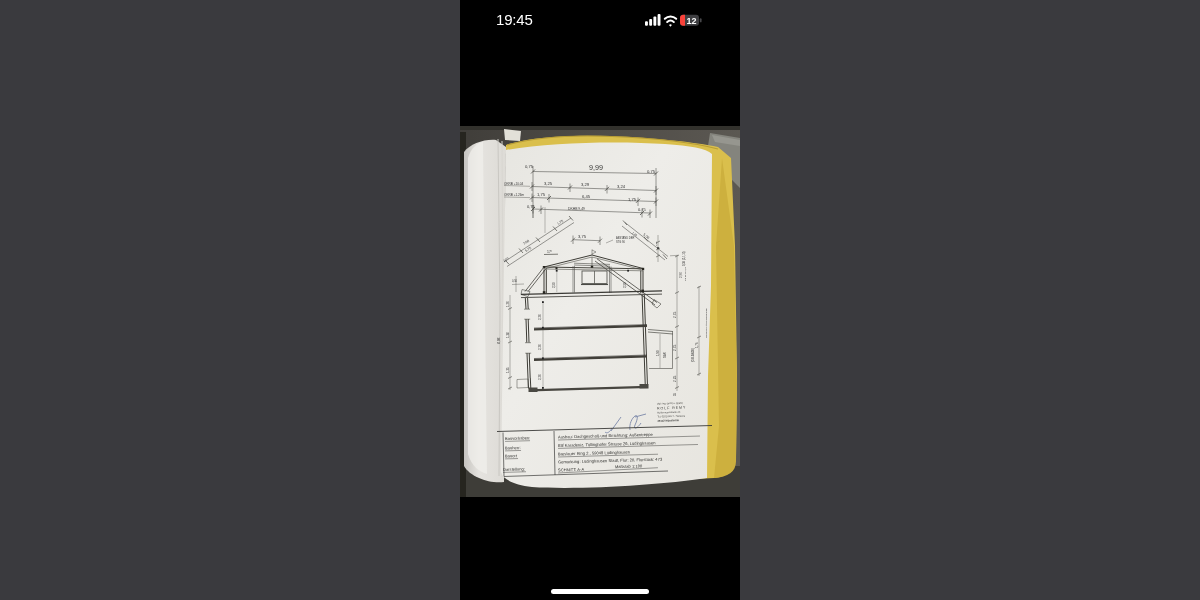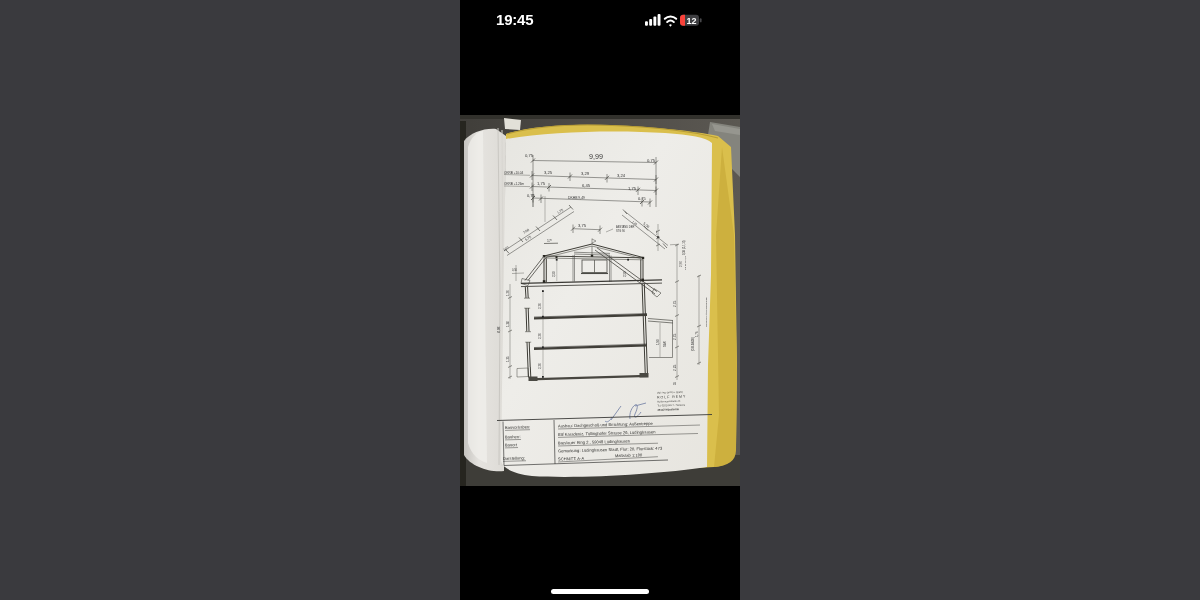--- a/index.html
+++ b/index.html
@@ -1,20 +1,20 @@
 <!DOCTYPE html>
 <html><head>
 <meta charset="utf-8">
 <style>
 html,body{margin:0;padding:0}
 .stage{position:relative;width:1200px;height:600px;background:#3a3a3e;overflow:hidden;font-family:"Liberation Sans",sans-serif}
 .phone{position:absolute;left:460px;top:0;width:280px;height:600px;background:#000}
-.time{position:absolute;left:36px;top:11px;color:#fff;font-size:15px;font-weight:700;letter-spacing:-.2px;-webkit-font-smoothing:antialiased}
+.time{position:absolute;left:36px;top:11px;color:#fff;font-size:15px;font-weight:400;letter-spacing:-.2px;-webkit-font-smoothing:antialiased}
 .sicons{position:absolute;left:183px;top:13px}
-.photo{position:absolute;left:0;top:115px;width:280px;height:454px}
+.photo{position:absolute;left:0;top:126px;width:280px;height:454px}
 .homebar{position:absolute;left:91px;top:589px;width:98px;height:5px;border-radius:3px;background:#fff}
 </style>
 </head>
 <body>
 
 <div class="stage">
 
 <div class="phone">
 
 <div class="time">19:45</div>

